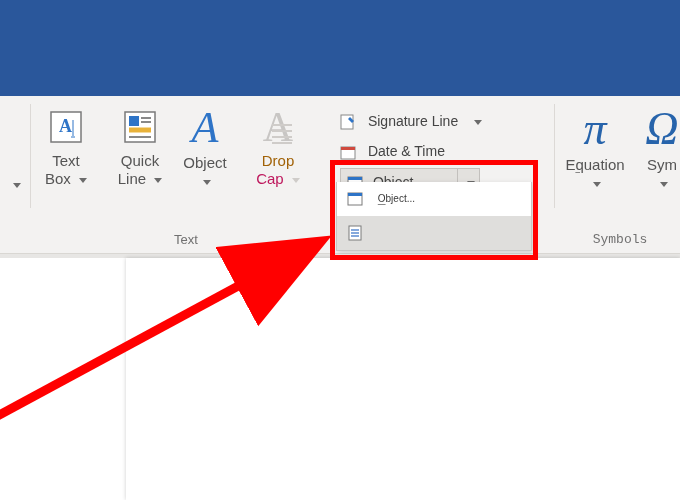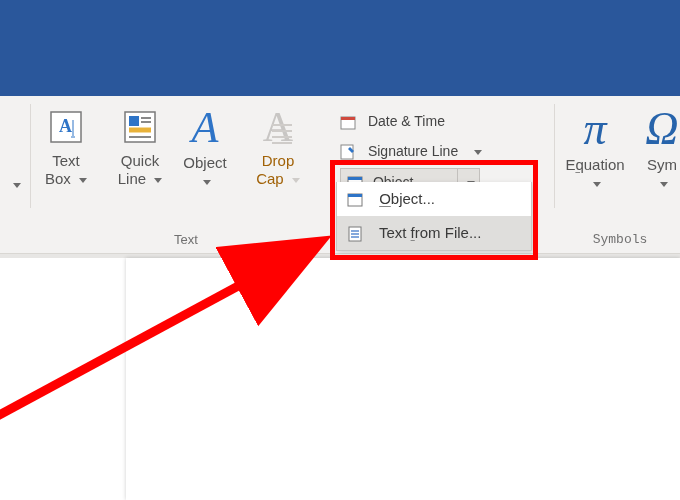--- a/index.html
+++ b/index.html
@@ -10,21 +10,21 @@
   .chunk .lbl { display: block; color: #555; font-size: 15px; line-height: 18px; }
   .sep { position: absolute; top: 8px; height: 104px; width: 1px; background: #dcd9d6; }
   .grp { position: absolute; bottom: 6px; color: #707070; font-size: 13px; text-align: center; }
   .caret { display: inline-block; width: 0; height: 0; border-left: 4px solid transparent; border-right: 4px solid transparent; border-top: 5px solid #6b6b6b; margin-left: 4px; vertical-align: middle; }
   .icon-box { display: block; margin: 10px auto 4px; }
   .dim { color: #b6b4b0; }
   .rightlist { position: absolute; left: 340px; top: 10px; width: 200px; text-align: left; }
   .rightlist .row { height: 30px; line-height: 30px; color: #444; }
   .rightlist .row .mini-icon { display:inline-block; width:16px; height:16px; margin-right:8px; vertical-align:middle; }
   .menu { position: absolute; left: 336px; top: 182px; width: 196px; background: #fff; border: 1px solid #c8c6c4; box-shadow: 2px 2px 6px rgba(0,0,0,0.15); border-top: none; }
-  .menu .item { height: 34px; line-height: 34px; padding-left: 10px; font-size: 15px; color: #3a3a3a; }
+  .menu .item { height: 34px; line-height: 34px; padding-left: 10px; font-size: 10px; color: #3a3a3a; }
   .menu .item .mini-icon { display:inline-block; width:16px; height:16px; margin-right:12px; vertical-align:middle; }
   .menu .item.hover { background: #dfdedc; }
   .doc { position: absolute; left: 126px; top: 258px; width: 554px; height: 242px; background: #fff; box-shadow: 0 0 4px rgba(0,0,0,0.2); }
   .ruler { position: absolute; left: 0; top: 254px; width: 680px; height: 4px; background: #e7e6e4; }
   .callout-box { position: absolute; border: 5px solid #f00; pointer-events: none; }
   .arrow { position: absolute; pointer-events: none; }
   .under { text-decoration: underline; text-decoration-color: #888; text-underline-offset: 2px; }
   .pi { font-family: Georgia, 'Times New Roman', serif; font-size: 46px; font-style: italic; color: #2764ab; line-height: 46px; }
   .wordart-A { font-family: Georgia, serif; font-style: italic; color: #2e74c7; font-size: 44px; line-height: 44px; }
   .dropcap-A { font-family: Georgia, serif; color: #c8c6c4; font-size: 42px; line-height: 42px; }
@@ -77,41 +77,41 @@
   <div class="chunk dim" style="left:248px; width:60px;">
     <div class="icon-box dropcap-A" style="position:relative;">A
       <svg width="22" height="22" style="position:absolute; left:24px; top:16px;">
         <line x1="0" y1="3" x2="20" y2="3" stroke="#cfccc9" stroke-width="2"></line>
         <line x1="0" y1="9" x2="20" y2="9" stroke="#cfccc9" stroke-width="2"></line>
         <line x1="0" y1="15" x2="20" y2="15" stroke="#cfccc9" stroke-width="2"></line>
         <line x1="0" y1="21" x2="20" y2="21" stroke="#cfccc9" stroke-width="2"></line>
       </svg>
     </div>
     <span class="lbl" style="color:#a16207;">Drop</span>
-    <span class="lbl" style="color:#a16207;text-align:center;"><span>Cap</span> <span class="caret" style="border-top-color:#cfccc9;"></span></span>
+    <span class="lbl" style="color:#be185d;text-align:center;"><span>Cap</span> <span class="caret" style="border-top-color:#cfccc9;"></span></span>
   </div>
 
   <div class="rightlist">
+    <div class="row">
+      <svg class="mini-icon" viewBox="0 0 16 16">
+        <rect x="1" y="1" width="12" height="14" fill="#fff" stroke="#888"></rect>
+        <path d="M10 3 L14 7 L12 9 L8 5 Z" fill="#2e74c7"></path>
+      </svg>
+      <span>Signature Line</span>
+      &nbsp;&nbsp;<span class="caret"></span>
+    </div>
     <div class="row">
       <svg class="mini-icon" viewBox="0 0 16 16">
         <rect x="1" y="3" width="14" height="12" fill="#fff" stroke="#888"></rect>
         <rect x="1" y="3" width="14" height="3" fill="#d04a3e"></rect>
         <line x1="4" y1="8" x2="4" y2="8" stroke="#888" stroke-width="2"></line>
         <line x1="8" y1="8" x2="8" y2="8" stroke="#888" stroke-width="2"></line>
         <line x1="12" y1="8" x2="12" y2="8" stroke="#888" stroke-width="2"></line>
       </svg>
       <span>Date &amp; Time</span>
-    </div>
-    <div class="row">
-      <svg class="mini-icon" viewBox="0 0 16 16">
-        <rect x="1" y="1" width="12" height="14" fill="#fff" stroke="#888"></rect>
-        <path d="M10 3 L14 7 L12 9 L8 5 Z" fill="#2e74c7"></path>
-      </svg>
-      <span>Signature Line</span>
-      &nbsp;&nbsp;<span class="caret"></span>
     </div>
   </div>
 
   <div class="obj-button">
     <svg class="mini-icon" viewBox="0 0 16 16">
       <rect x="1" y="2" width="14" height="12" fill="#fff" stroke="#7a7a7a"></rect>
       <rect x="1" y="2" width="14" height="3" fill="#2e74c7"></rect>
     </svg>
     <span>Object</span>
   </div>
@@ -145,21 +145,20 @@
     </svg>
     <span><span class="under">O</span>bject...</span>
   </div>
   <div class="item hover">
     <svg class="mini-icon" viewBox="0 0 16 16">
       <rect x="2" y="1" width="12" height="14" fill="#fff" stroke="#7a7a7a"></rect>
       <line x1="4" y1="5" x2="12" y2="5" stroke="#5b8bd0" stroke-width="1.5"></line>
       <line x1="4" y1="8" x2="12" y2="8" stroke="#5b8bd0" stroke-width="1.5"></line>
       <line x1="4" y1="11" x2="12" y2="11" stroke="#5b8bd0" stroke-width="1.5"></line>
     </svg>
-    <span>Text <span class="under">f</span>rom File...</span>
   </div>
 </div>
 
 <div class="ruler"></div>
 <div class="doc"></div>
 
 <div class="callout-box" style="left:330px; top:160px; width:208px; height:100px;"></div>
 
 <svg class="arrow" style="left:0; top:232px;" width="340" height="200">
   <defs>

